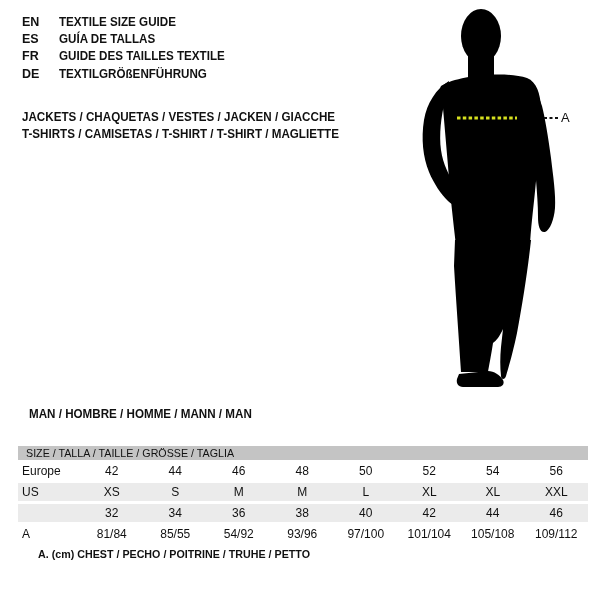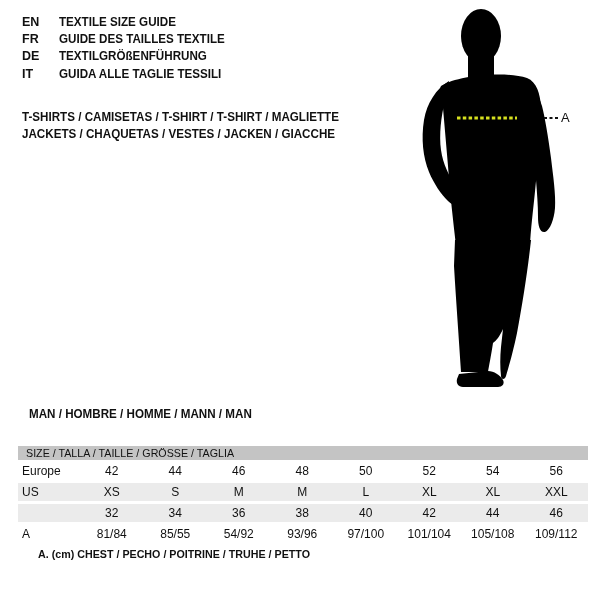--- a/index.html
+++ b/index.html
@@ -46,39 +46,39 @@
 <body>
 
 <div class="canvas">
 
   <div class="lang-block">
     <div class="lang-row">
       <span class="lang-code">EN</span>
       <span class="cond">TEXTILE SIZE GUIDE</span>
     </div>
     <div class="lang-row">
+      <span class="lang-code">ES</span>
+      <span class="cond">GUÍA DE TALLAS</span>
+    </div>
+    <div class="lang-row">
       <span class="lang-code">FR</span>
       <span class="cond">GUIDE DES TAILLES TEXTILE</span>
     </div>
     <div class="lang-row">
       <span class="lang-code">DE</span>
       <span class="cond">TEXTILGRÖßENFÜHRUNG</span>
     </div>
-    <div class="lang-row">
-      <span class="lang-code">IT</span>
-      <span class="cond">GUIDA ALLE TAGLIE TESSILI</span>
-    </div>
   </div>
 
   <div class="cat-block">
     <div class="cat-line">
-      <span class="cond">T-SHIRTS / CAMISETAS / T-SHIRT / T-SHIRT / MAGLIETTE</span>
+      <span class="cond">JACKETS / CHAQUETAS / VESTES / JACKEN / GIACCHE</span>
     </div>
     <div class="cat-line">
-      <span class="cond">JACKETS / CHAQUETAS / VESTES / JACKEN / GIACCHE</span>
+      <span class="cond">T-SHIRTS / CAMISETAS / T-SHIRT / T-SHIRT / MAGLIETTE</span>
     </div>
   </div>
 
   <svg class="fig" width="600" height="600" viewBox="0 0 600 600">
     <g class="man">
       <ellipse cx="481" cy="36" rx="20" ry="27"></ellipse>
       <rect x="468" y="48" width="26" height="30"></rect>
       <path d="M441,86 C458,75 506,71 527,78 C537,82 540,94 541,106 L537,170 C534,205 531,225 530,246 L456,246 C453,220 450,194 448,166 L443,108 C442,96 439,89 441,86 Z"></path>
       <path d="M449,81 C436,89 427,103 424,120 C421,139 423,157 429,172 C434,184 441,194 448,201 C453,206 459,208 461,203 C463,198 460,191 456,186 C449,176 443,164 441,150 C439,135 441,116 445,101 C447,93 449,86 449,81 Z"></path>
       <path d="M517,77 C529,82 538,92 542,106 C545,118 548,136 551,158 C553,175 556,195 555,208 C554,220 550,230 545,232 C540,233 538,226 538,217 C538,205 537,193 536,180 C534,160 530,138 526,116 C523,100 519,86 514,79 Z"></path>

